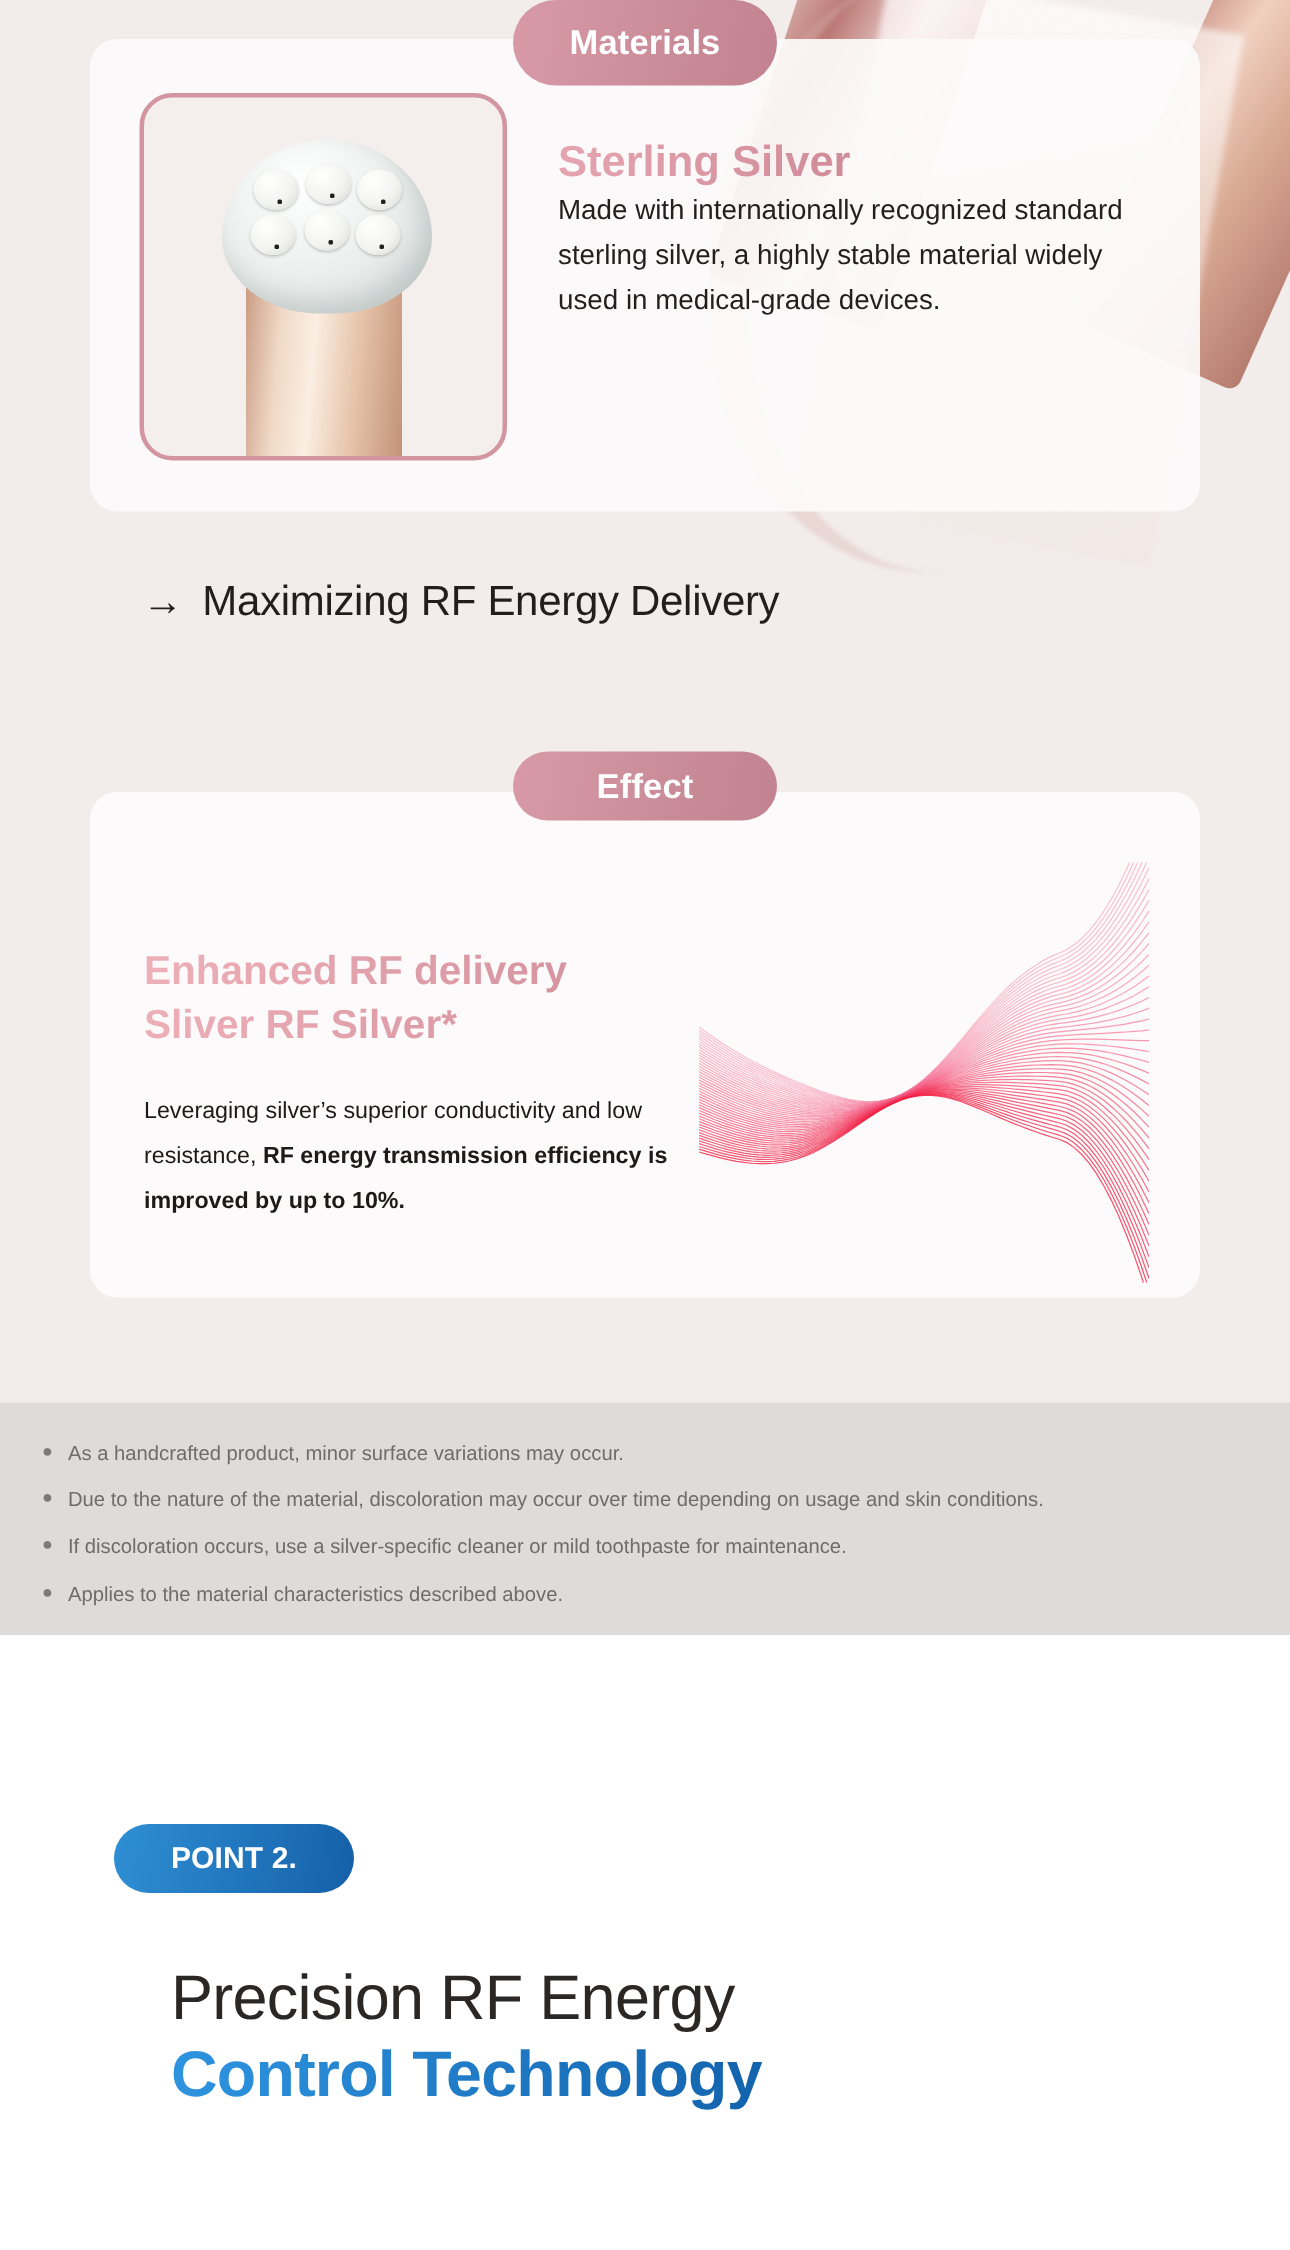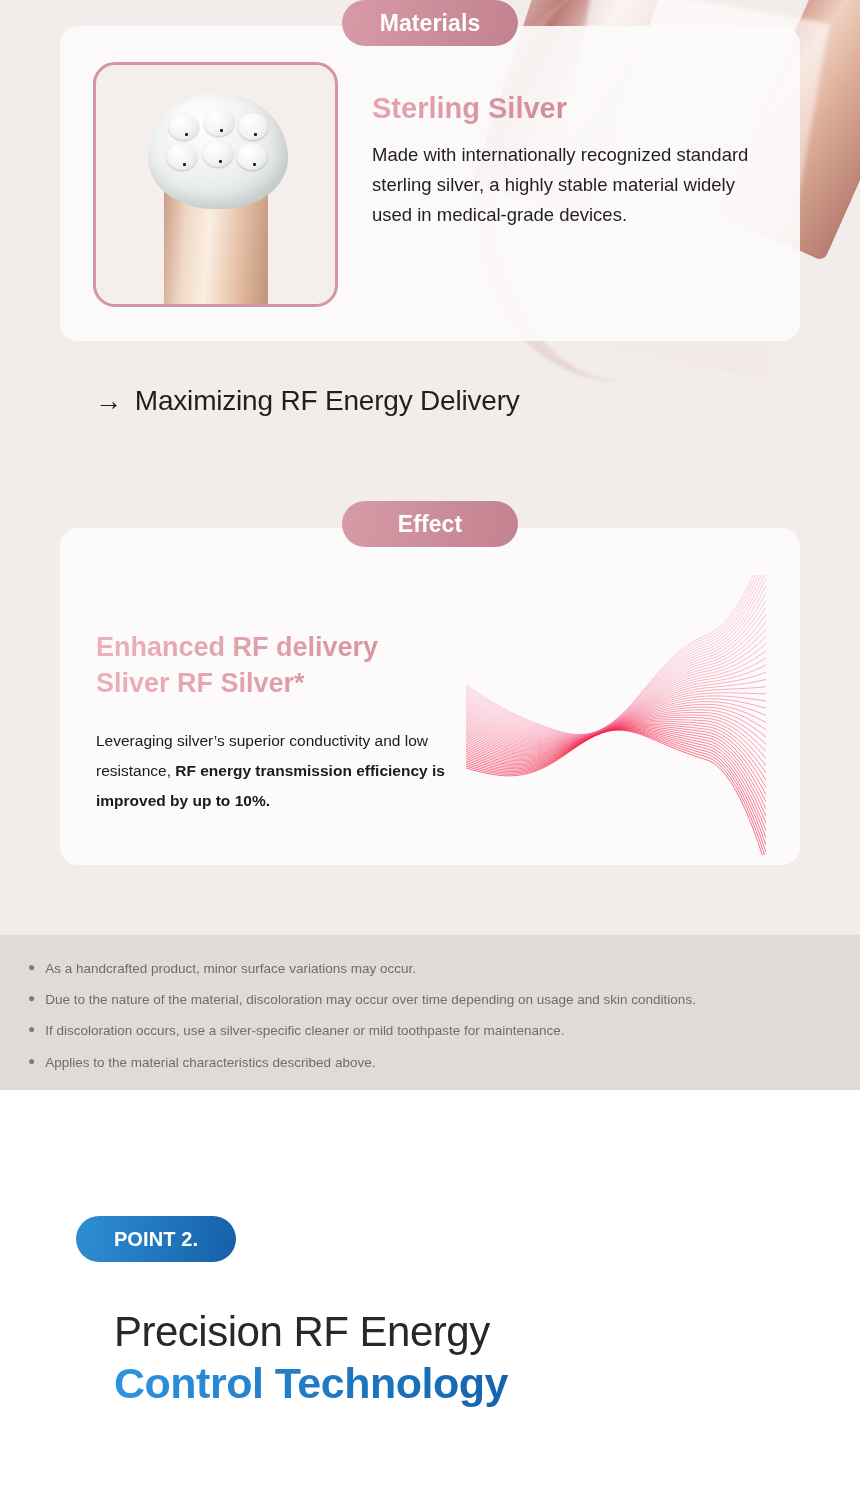--- a/index.html
+++ b/index.html
@@ -55,21 +55,21 @@
   .pill {
     position:absolute;
     display:flex; align-items:center; justify-content:center;
     border-radius:999px;
     color:#ffffff;
     font-weight:bold;
     letter-spacing:.1px;
     z-index:6;
   }
   #materials-badge {
-    left:342px; top:0px; width:176px; height:46px;
+    left:342px; top:0px; width:176px; height:57px;
     background:linear-gradient(100deg,#d79aa6 0%,#c2828f 100%);
     font-size:23px;
   }
   #effect-badge {
     left:342px; top:501px; width:176px; height:46px;
     background:linear-gradient(100deg,#d79aa6 0%,#c2828f 100%);
     font-size:23px;
   }
 
   .card {
@@ -120,21 +120,20 @@
   }
   #el1{left:21px; top:20px;} #el2{left:56px; top:16px;} #el3{left:90px; top:20px;}
   #el4{left:19px; top:50px;} #el5{left:55px; top:47px;} #el6{left:89px; top:50px;}
 
   
   #materials-text { position:absolute; left:372px; top:92px; width:400px; z-index:6; }
   #materials-title {
     font-size:29px; font-weight:bold; line-height:1.15;
     background:linear-gradient(95deg,#e5a5b0 0%,#b9707f 100%);
     -webkit-background-clip:text; background-clip:text; color:transparent;
-    margin-bottom:15px;
   }
   #materials-body { font-size:18.5px; line-height:1.62; color:#231f1e; }
 
   
   #maximizing-heading {
     position:absolute; left:95px; top:385px; z-index:6;
     font-size:28px; color:#241d1c; letter-spacing:-.2px;
     display:flex; align-items:center; gap:13px;
   }
   #maximizing-arrow { font-size:27px; }

